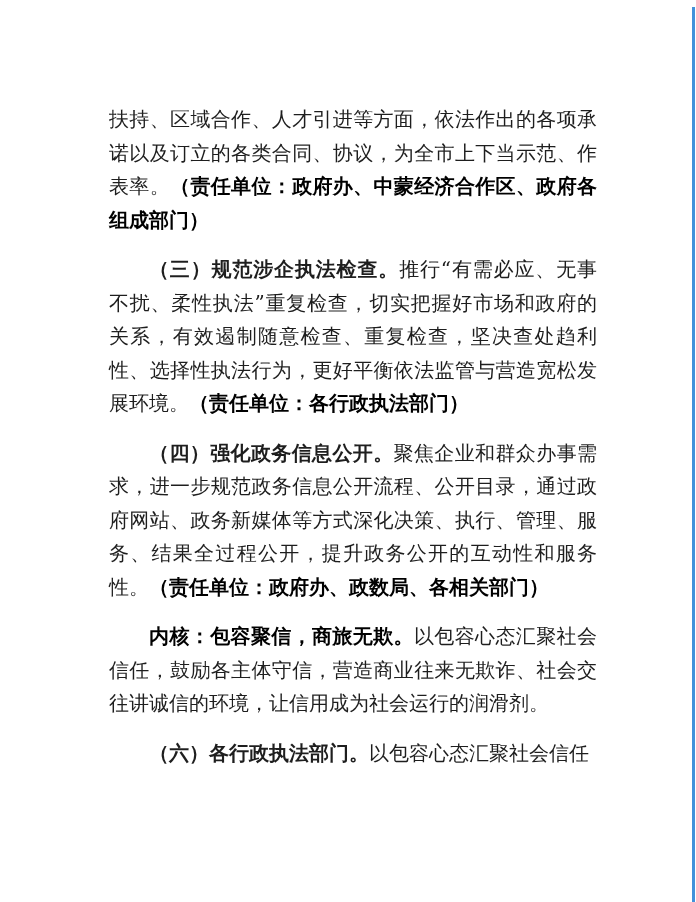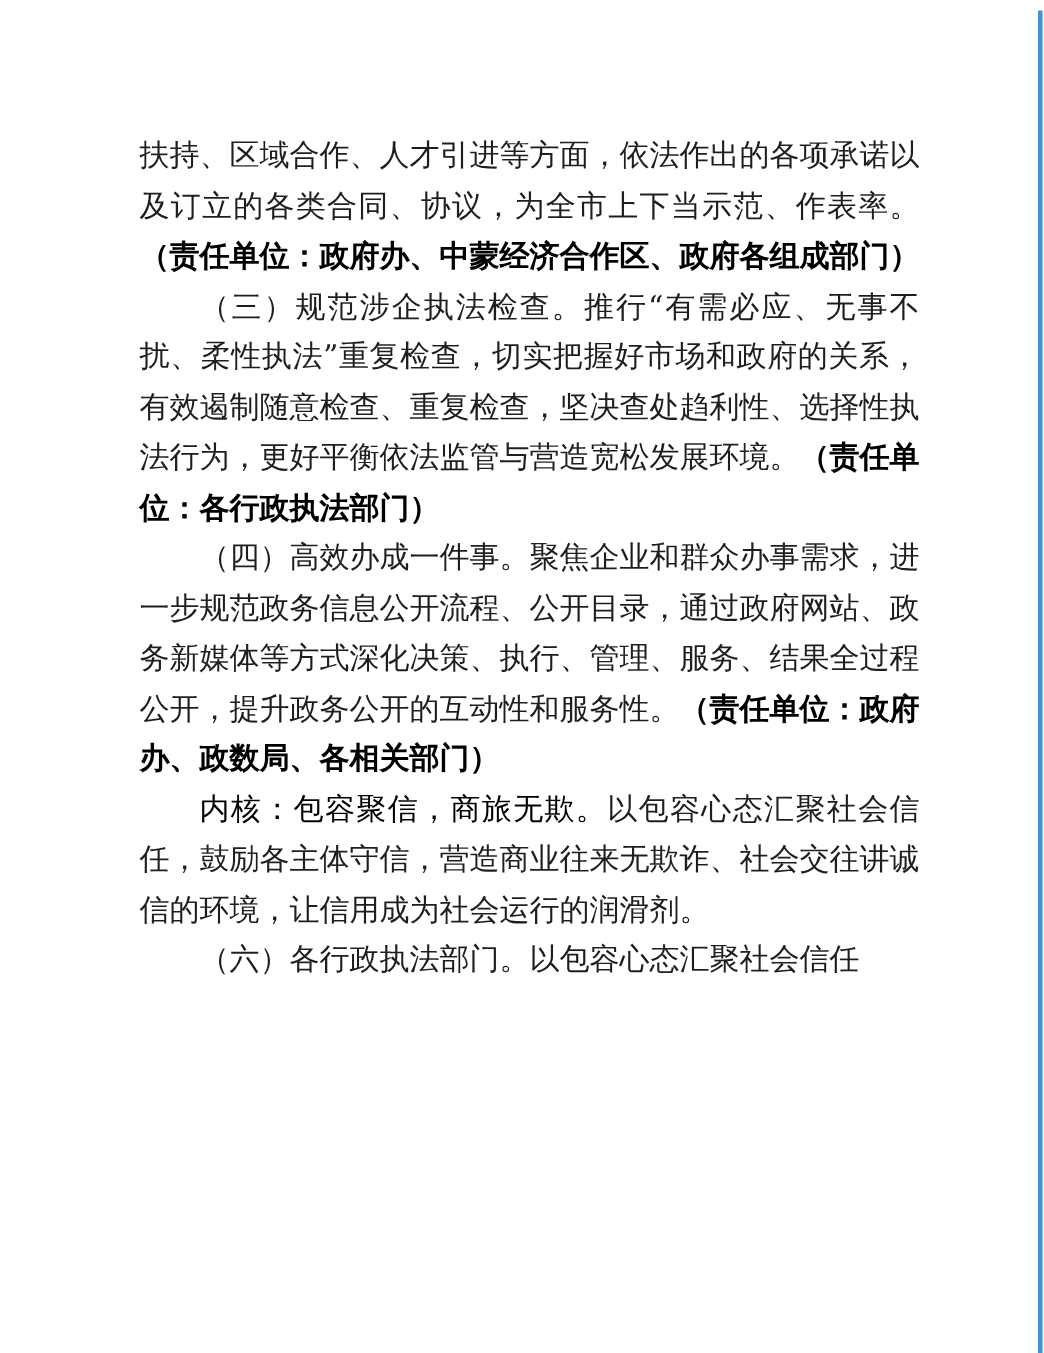--- a/index.html
+++ b/index.html
@@ -14,30 +14,30 @@
     position: absolute;
     top: 87px; left: 93px;
     width: 520px;
     color: #1e1e1e;
     font-size: 20px;
     line-height: 33.5px;
     text-align: justify;
     text-justify: inter-ideograph;
     letter-spacing: 0px;
   }
-  .para { margin: 0; text-indent: 2em; }
+  .para { margin: 16px; text-indent: 2em; }
   .para.no-indent { text-indent: 0; }
   .seg-normal { font-weight: normal; }
-  .seg-kai { font-weight: normal; }
+  .seg-kai { font-weight: bold; }
   .seg-bold {
     font-weight: bold;
     color: #000000;
     font-family: "DejaVu Sans", "Liberation Sans", sans-serif;
   }
-  .seg-kaibold { font-weight: normal; color: #000000; }
+  .seg-kaibold { font-weight: bold; color: #000000; }
   .heading {
     margin: 0; text-indent: 2em;
     font-weight: bold; color: #000000;
     font-family: "DejaVu Sans", "Liberation Sans", sans-serif;
   }
   .window-edge {
     position: absolute;
     top: 7px; right: 1px;
     width: 3px; height: 895px;
     background: #4291da;
@@ -47,21 +47,21 @@
 <body>
 
 <div class="window-edge" style="background: rgb(66, 145, 218);"></div>
 
 <div class="doc" style="color: rgb(30, 30, 30);">
 
   <p class="para no-indent"><span class="seg-normal">扶持、区域合作、人才引进等方面，依法作出的各项承诺以及订立的各类合同、协议，为全市上下当示范、作表率。</span><span class="seg-bold">（责任单位：政府办、中蒙经济合作区、政府各组成部门）</span></p>
 
   <p class="para"><span class="seg-kai">（三）规范涉企执法检查。</span><span class="seg-normal">推行“有需必应、无事不扰、柔性执法”重复检查，切实把握好市场和政府的关系，有效遏制随意检查、重复检查，坚决查处趋利性、选择性执法行为，更好平衡依法监管与营造宽松发展环境。</span><span class="seg-bold">（责任单位：各行政执法部门）</span></p>
 
-  <p class="para"><span class="seg-kai">（四）高效办成一件事。</span><span class="seg-normal">聚焦企业和群众办事需求，进一步规范政务信息公开流程、公开目录，通过政府网站、政务新媒体等方式深化决策、执行、管理、服务、结果全过程公开，提升政务公开的互动性和服务性。</span><span class="seg-bold">（责任单位：政府办、政数局、各相关部门）</span></p>
+  <p class="para"><span class="seg-kai">（四）强化政务信息公开。</span><span class="seg-normal">聚焦企业和群众办事需求，进一步规范政务信息公开流程、公开目录，通过政府网站、政务新媒体等方式深化决策、执行、管理、服务、结果全过程公开，提升政务公开的互动性和服务性。</span><span class="seg-bold">（责任单位：政府办、政数局、各相关部门）</span></p>
 
 
 
   <p class="para"><span class="seg-kaibold">内核：包容聚信，商旅无欺。</span><span class="seg-normal">以包容心态汇聚社会信任，鼓励各主体守信，营造商业往来无欺诈、社会交往讲诚信的环境，让信用成为社会运行的润滑剂。</span></p>
 
   <p class="para"><span class="seg-kai">（六）各行政执法部门。</span><span class="seg-normal">以包容心态汇聚社会信任</span></p>
 
 </div>
 
 </body></html>

